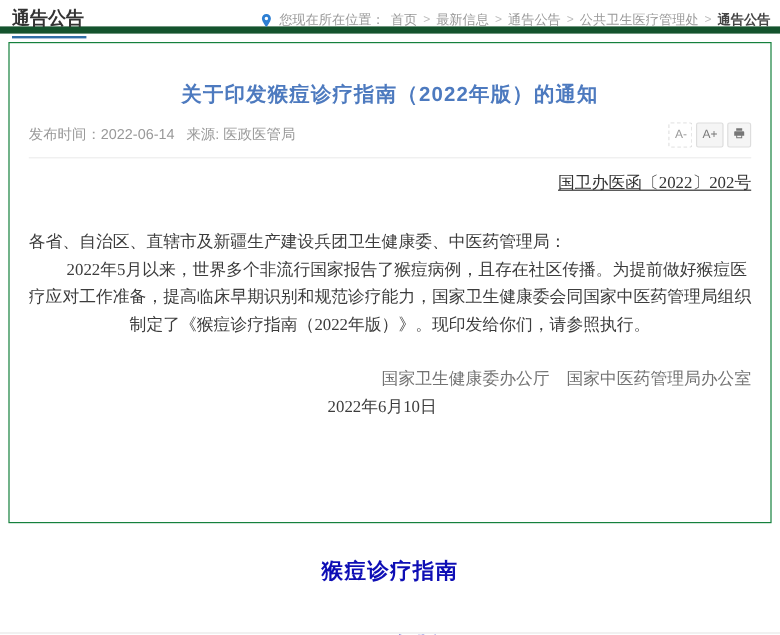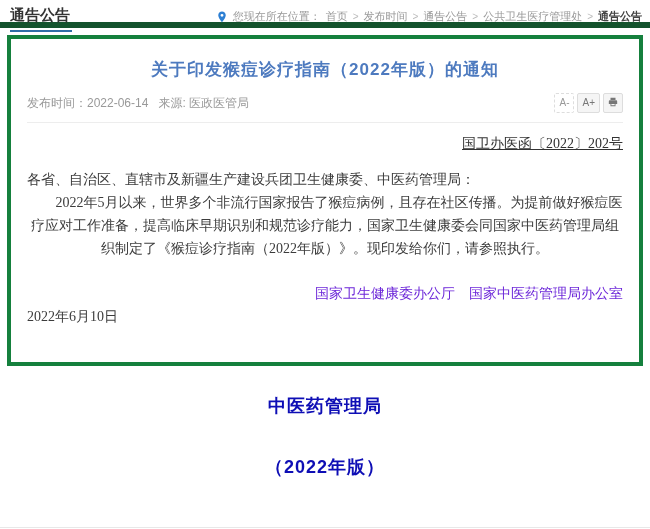--- a/index.html
+++ b/index.html
@@ -30,23 +30,23 @@
     font-size:11px; color:#999; white-space:nowrap;
   }
   .breadcrumb .crumb { color:#999; cursor:pointer; }
   .breadcrumb .crumb-sep { color:#bbb; font-size:10px; }
   .breadcrumb .crumb.current { color:#444; font-weight:bold; }
   .pin-icon { display:inline-flex; margin-right:1px; }
 
   
   .content-box {
     margin:7px 7px 0 7px;
-    height:331px;
-    border:4px solid #15803d;
-    padding:0 16px;
+    height:401px;
+    border:1px solid #15803d;
+    padding:12px 16px;
     position:relative;
     overflow:hidden;
   }
   .article-title {
     margin-top:19px;
     text-align:center;
     font-size:17px; font-weight:bold;
     color:#4d7abf;
     letter-spacing:1px;
   }
@@ -75,29 +75,29 @@
 
   .doc-number {
     margin-top:12px;
     text-align:right;
     font-size:14px; color:#333;text-decoration:underline;
   }
   .body-text p {
     font-size:14px; color:#3c3c3c;
     line-height:23px;
   }
-  .salutation { margin-top:15px; }
+  .salutation { margin-top:29px; }
   .indent { text-indent:2em;text-align:center; }
   .signature-org {
     margin-top:22px;
     text-align:right;
-    font-size:14px; color:#6d28d9; line-height:23px;
+    font-size:14px; color:#737373; line-height:23px;
   }
   .signature-date {
-    text-align:left; padding-right:13px;
+    text-align:center; padding-right:13px;
     font-size:14px; color:#3c3c3c; line-height:23px;
   }
 
   
   .attachment { text-align:center; }
   .attachment-title {
     margin-top:28px;
     font-size:18px; font-weight:bold;
     color:#0e0eb5; letter-spacing:1px;
   }
@@ -120,21 +120,21 @@
     <div class="section-title">通告公告</div>
     <div class="breadcrumb">
       <span class="pin-icon">
         <svg width="10" height="12" viewBox="0 0 24 28">
             <path fill="#2d7fd3" d="M12 1C6.9 1 3 5 3 10c0 6.5 9 17 9 17s9-10.5 9-17c0-5-3.9-9-9-9zm0 12.5A3.5 3.5 0 1 1 12 6.5a3.5 3.5 0 0 1 0 7z"></path>
           </svg>
       </span>
       <span class="crumb-prefix">您现在所在位置：</span>
       <span class="crumb">首页</span>
       <span class="crumb-sep">&gt;</span>
-      <span class="crumb">发布时间</span>
+      <span class="crumb">最新信息</span>
       <span class="crumb-sep">&gt;</span>
       <span class="crumb">通告公告</span>
       <span class="crumb-sep">&gt;</span>
       <span class="crumb">公共卫生医疗管理处</span>
       <span class="crumb-sep">&gt;</span>
       <span class="crumb current">通告公告</span>
     </div>
   </div>
 
   <div class="content-box">
@@ -162,18 +162,18 @@
       <p class="salutation">各省、自治区、直辖市及新疆生产建设兵团卫生健康委、中医药管理局：</p>
       <p class="indent">2022年5月以来，世界多个非流行国家报告了猴痘病例，且存在社区传播。为提前做好猴痘医疗应对工作准备，提高临床早期识别和规范诊疗能力，国家卫生健康委会同国家中医药管理局组织制定了《猴痘诊疗指南（2022年版）》。现印发给你们，请参照执行。</p>
     </div>
 
     <div class="signature-org serif">国家卫生健康委办公厅　国家中医药管理局办公室</div>
     <div class="signature-date serif">2022年6月10日</div>
 
   </div>
 
   <div class="attachment">
-    <div class="attachment-title">中医药管理局</div>
+    <div class="attachment-title">猴痘诊疗指南</div>
     <div class="attachment-subtitle">（2022年版）</div>
   </div>
 
   <div class="bottom-line"></div>
 </div>
 
 </body></html>

